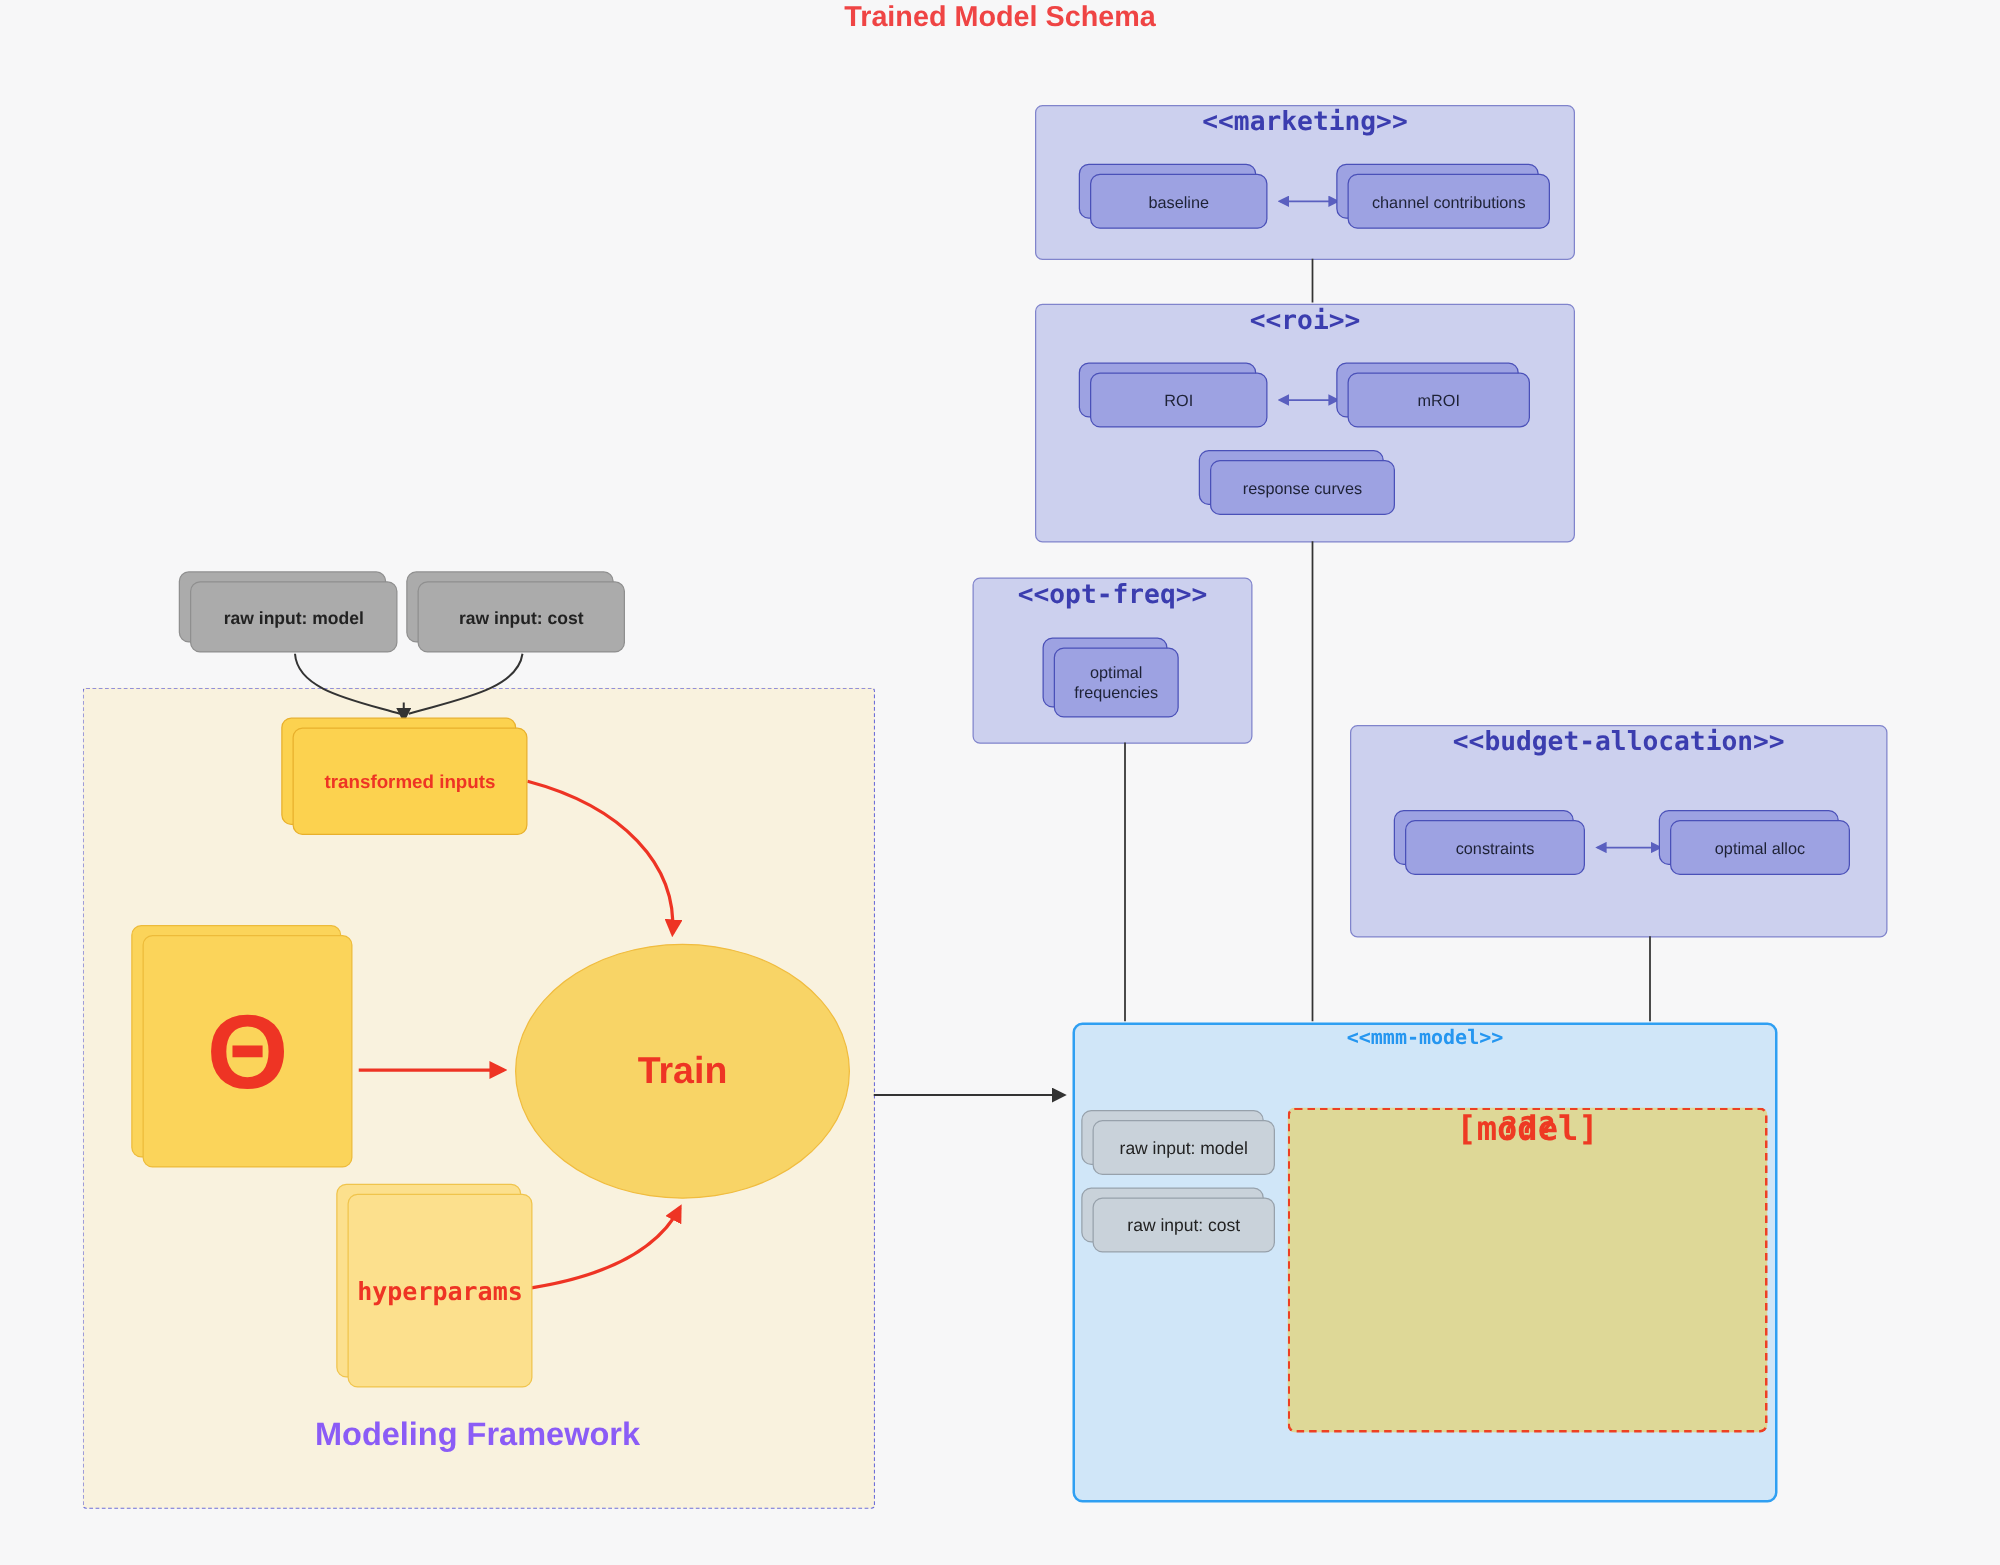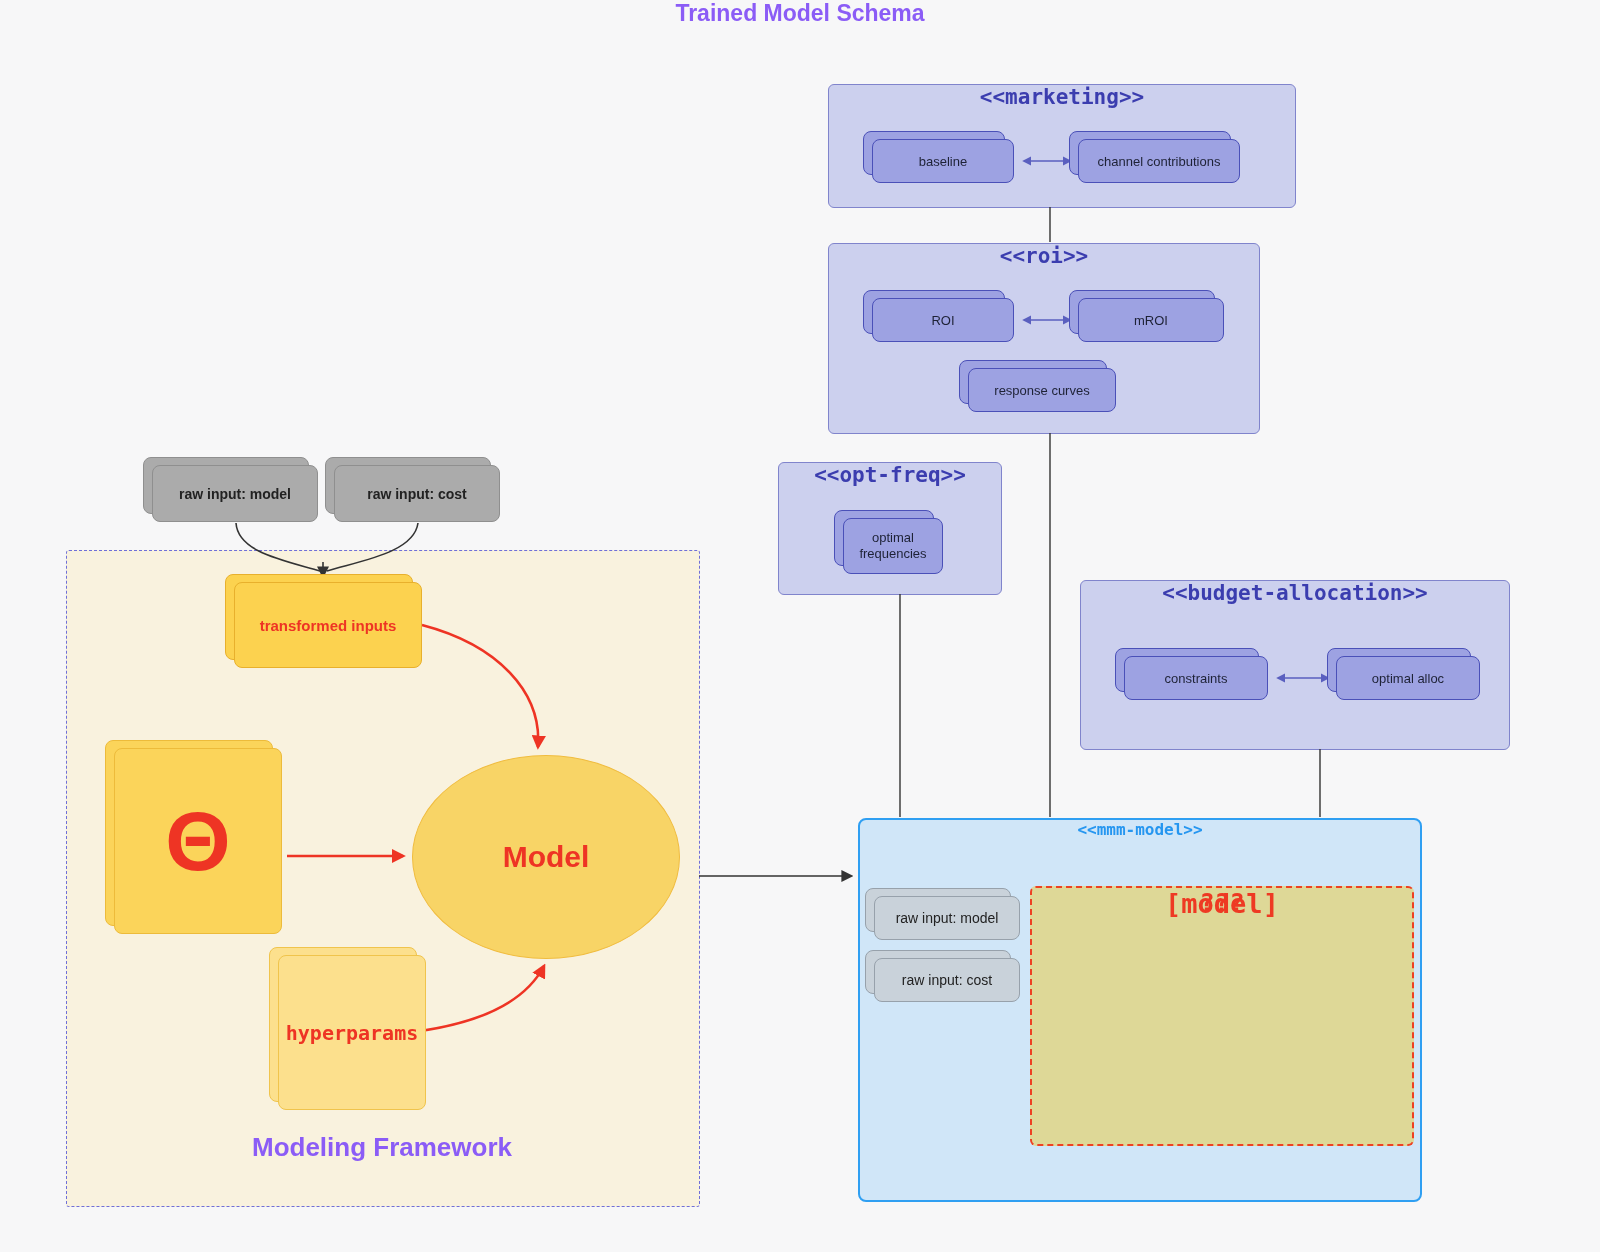--- a/index.html
+++ b/index.html
@@ -5,21 +5,21 @@
   html,body{margin:0;padding:0;background:#f7f7f8;}
   .canvas{
     position:relative; width:1600px; height:1252px; overflow:hidden;
     background:#f7f7f8;
     font-family:"Liberation Sans", sans-serif;
   }
   .abs{position:absolute;}
   
   .diagram-title{
     left:0; top:6; width:1600px; text-align:center;
-    font-size:23px; font-weight:bold; color:#8b5cf6;
+    font-size:23px; font-weight:bold; color:#ef4444;
     font-family:"Liberation Sans", sans-serif;
   }
   
   .pcontainer{
     background:#ccd0ee; border:1.5px solid #8084cc; border-radius:6px;
     z-index:1;
   }
   .pcontainer .ctitle{
     position:absolute; left:0; top:10; width:100%; text-align:center;
     font-family:"DejaVu Sans Mono", monospace; font-weight:bold;
@@ -75,21 +75,21 @@
   
   .edges{position:absolute; left:0; top:0; z-index:2; pointer-events:none;}
 </style>
 </head>
 <body>
 
 <div class="canvas">
 
   <div class="abs diagram-title">Trained Model Schema</div>
 
-  <div class="abs pcontainer" style="left:828px; top:84px; width:430px; height:122px;padding-left:36px;">
+  <div class="abs pcontainer" style="left:828px; top:84px; width:430px; height:122px;">
     <div class="ctitle">&lt;&lt;marketing&gt;&gt;</div>
   </div>
 
   <div class="abs pcontainer" style="left:828px; top:243px; width:430px; height:189px;">
     <div class="ctitle">&lt;&lt;roi&gt;&gt;</div>
   </div>
 
   <div class="abs pcontainer" style="left:1080px; top:580px; width:428px; height:168px;">
     <div class="ctitle">&lt;&lt;budget-allocation&gt;&gt;</div>
   </div>
@@ -218,16 +218,16 @@
         <span class="theta-glyph">Θ</span>
       </div>
   </div>
 
   <div class="node abs" style="left:234px; top:955px; width:148px; height:155px;margin-left:44px;">
     <div class="sheet skin-y2"></div>
     <div class="face skin-y2">hyperparams</div>
   </div>
 
   <div class="abs train" style="left:412px; top:755px; width:266px; height:202px;">
-    <span>Model</span>
+    <span>Train</span>
   </div>
 
 </div>
 
 </body></html>

